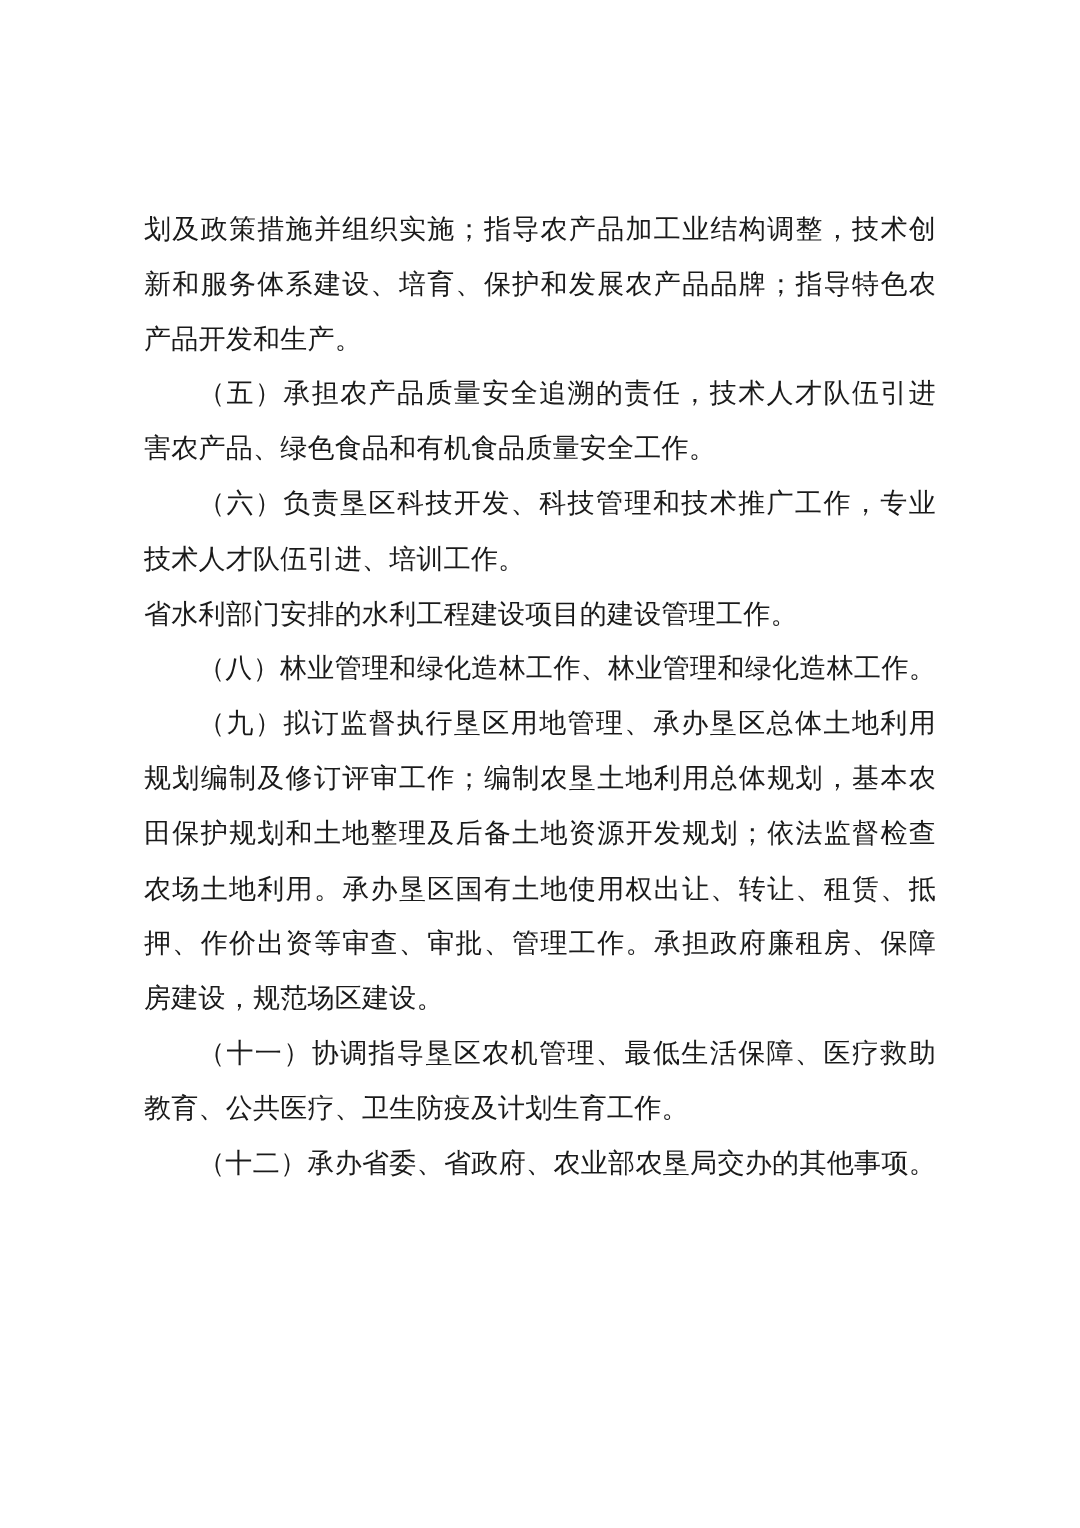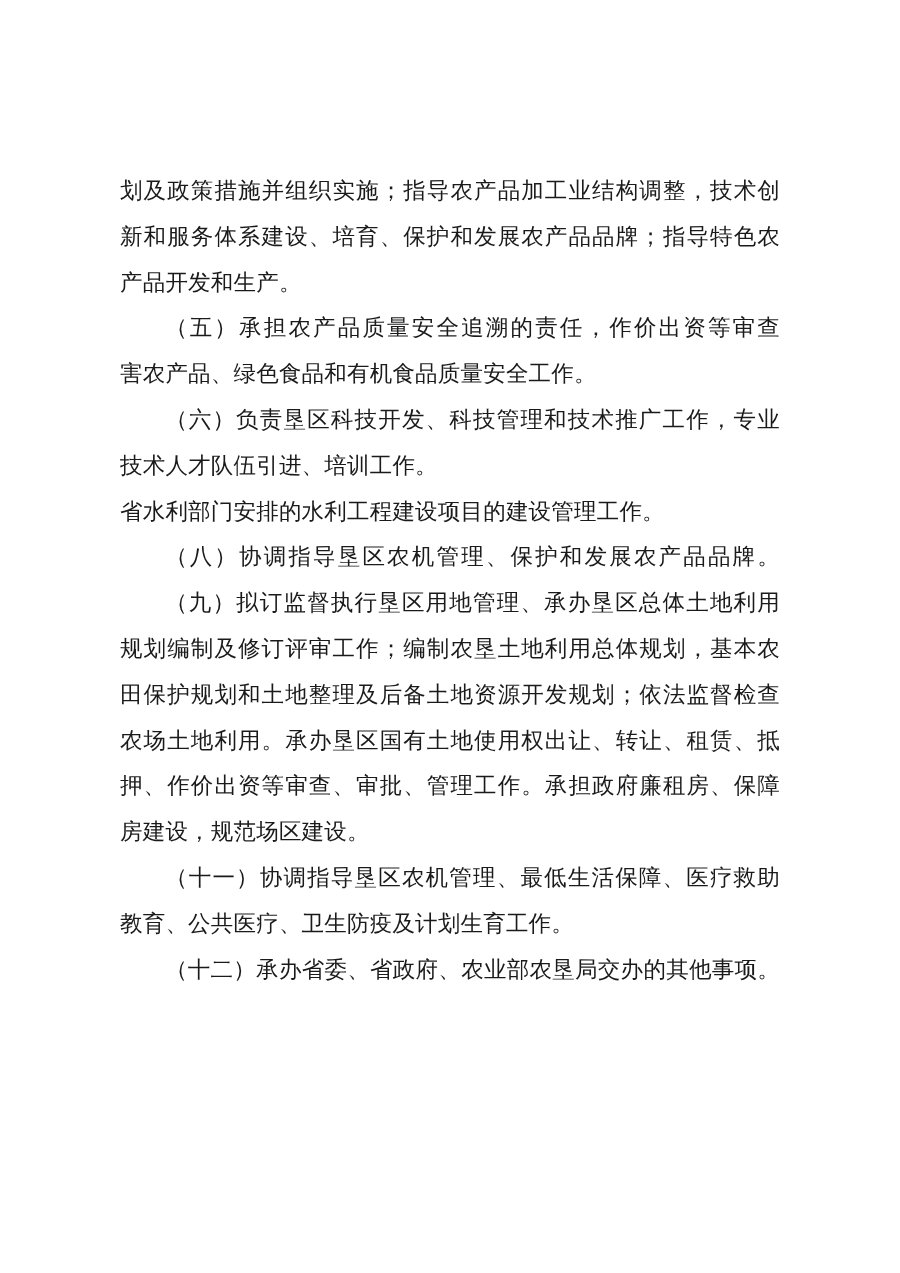--- a/index.html
+++ b/index.html
@@ -52,26 +52,26 @@
   }
 </style>
 </head>
 <body>
 
 <div class="page">
   <div class="text-block" id="text-block">
       <div class="text-line justify">划及政策措施并组织实施；指导农产品加工业结构调整，技术创</div>
       <div class="text-line justify">新和服务体系建设、培育、保护和发展农产品品牌；指导特色农</div>
       <div class="text-line">产品开发和生产。</div>
-      <div class="text-line justify indent">（五）承担农产品质量安全追溯的责任，作价出资等审查</div>
+      <div class="text-line justify indent">（五）承担农产品质量安全追溯的责任，技术人才队伍引进</div>
       <div class="text-line">害农产品、绿色食品和有机食品质量安全工作。</div>
       <div class="text-line justify indent">（六）负责垦区科技开发、科技管理和技术推广工作，专业</div>
       <div class="text-line">技术人才队伍引进、培训工作。</div>
       <div class="text-line">省水利部门安排的水利工程建设项目的建设管理工作。</div>
-      <div class="text-line justify indent">（八）协调指导垦区农机管理、保护和发展农产品品牌。</div>
+      <div class="text-line justify indent">（八）林业管理和绿化造林工作、林业管理和绿化造林工作。</div>
       <div class="text-line justify indent">（九）拟订监督执行垦区用地管理、承办垦区总体土地利用</div>
       <div class="text-line justify">规划编制及修订评审工作；编制农垦土地利用总体规划，基本农</div>
       <div class="text-line justify">田保护规划和土地整理及后备土地资源开发规划；依法监督检查</div>
       <div class="text-line justify">农场土地利用。承办垦区国有土地使用权出让、转让、租赁、抵</div>
       <div class="text-line justify">押、作价出资等审查、审批、管理工作。承担政府廉租房、保障</div>
       <div class="text-line">房建设，规范场区建设。</div>
       <div class="text-line justify indent">（十一）协调指导垦区农机管理、最低生活保障、医疗救助</div>
       <div class="text-line">教育、公共医疗、卫生防疫及计划生育工作。</div>
       <div class="text-line justify indent">（十二）承办省委、省政府、农业部农垦局交办的其他事项。</div>
     </div>

